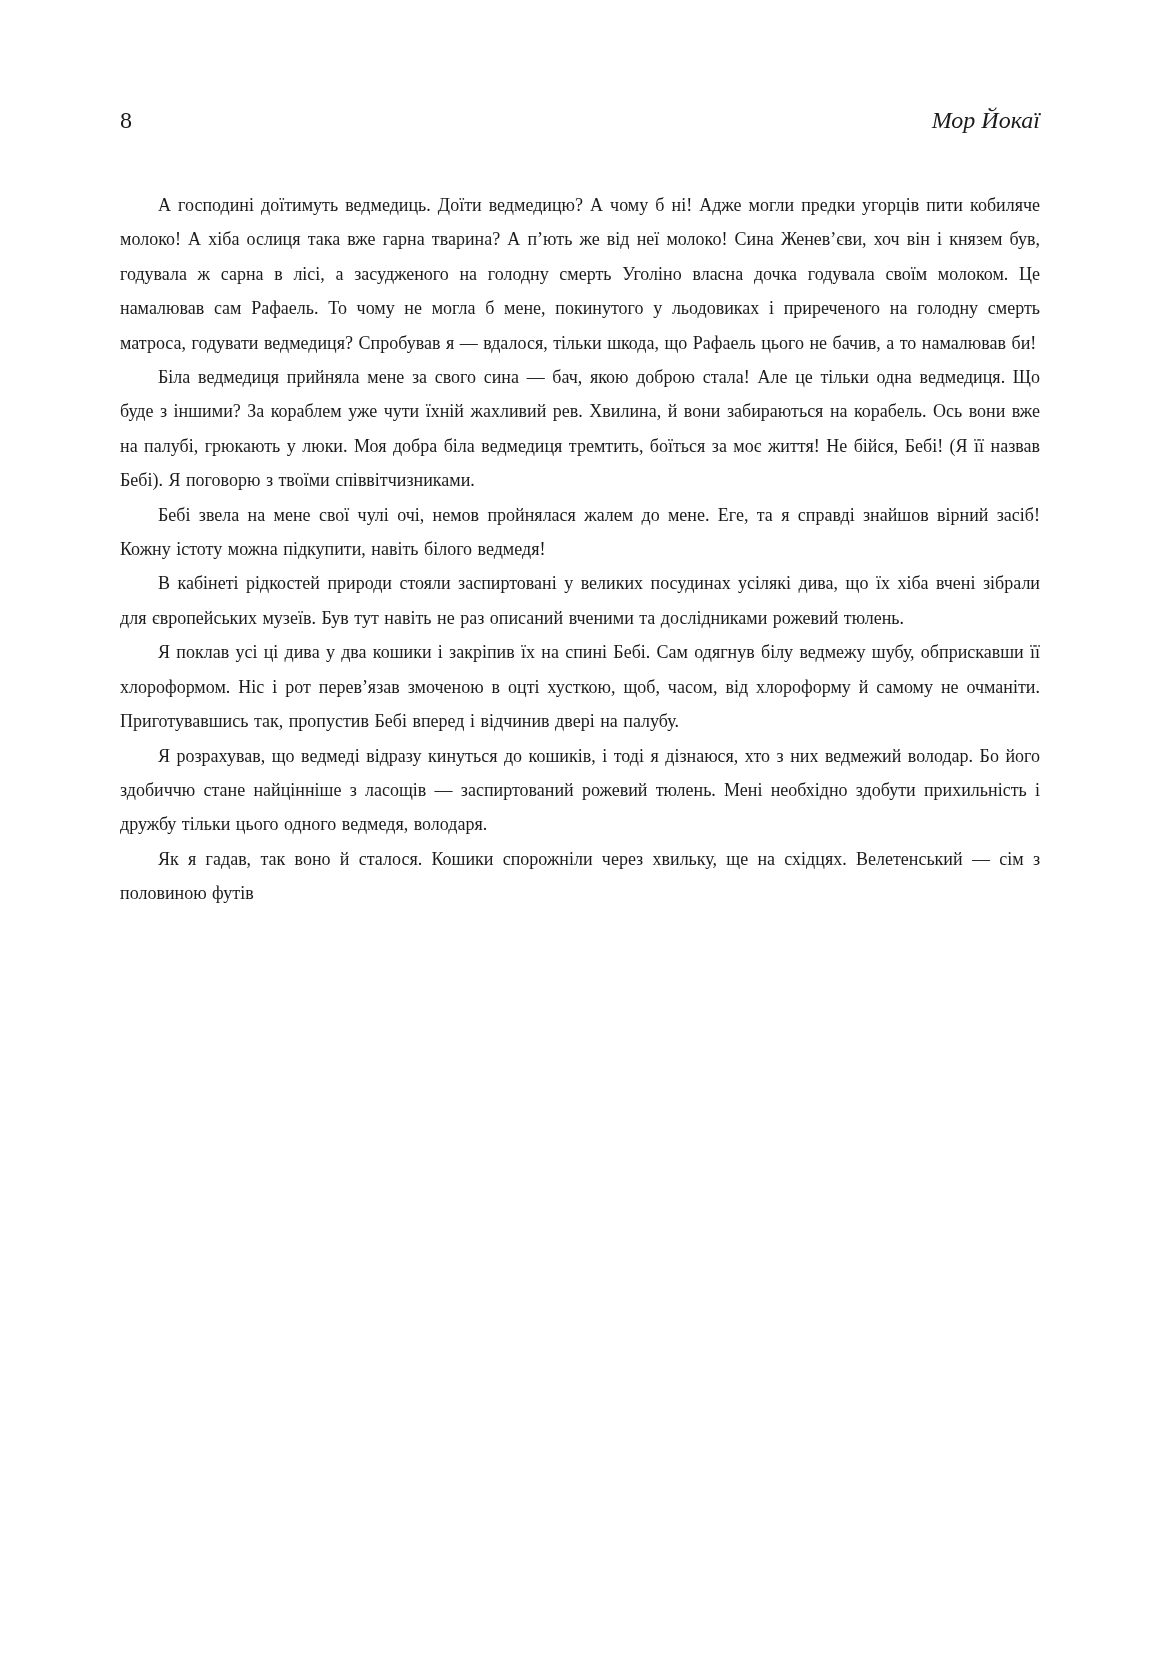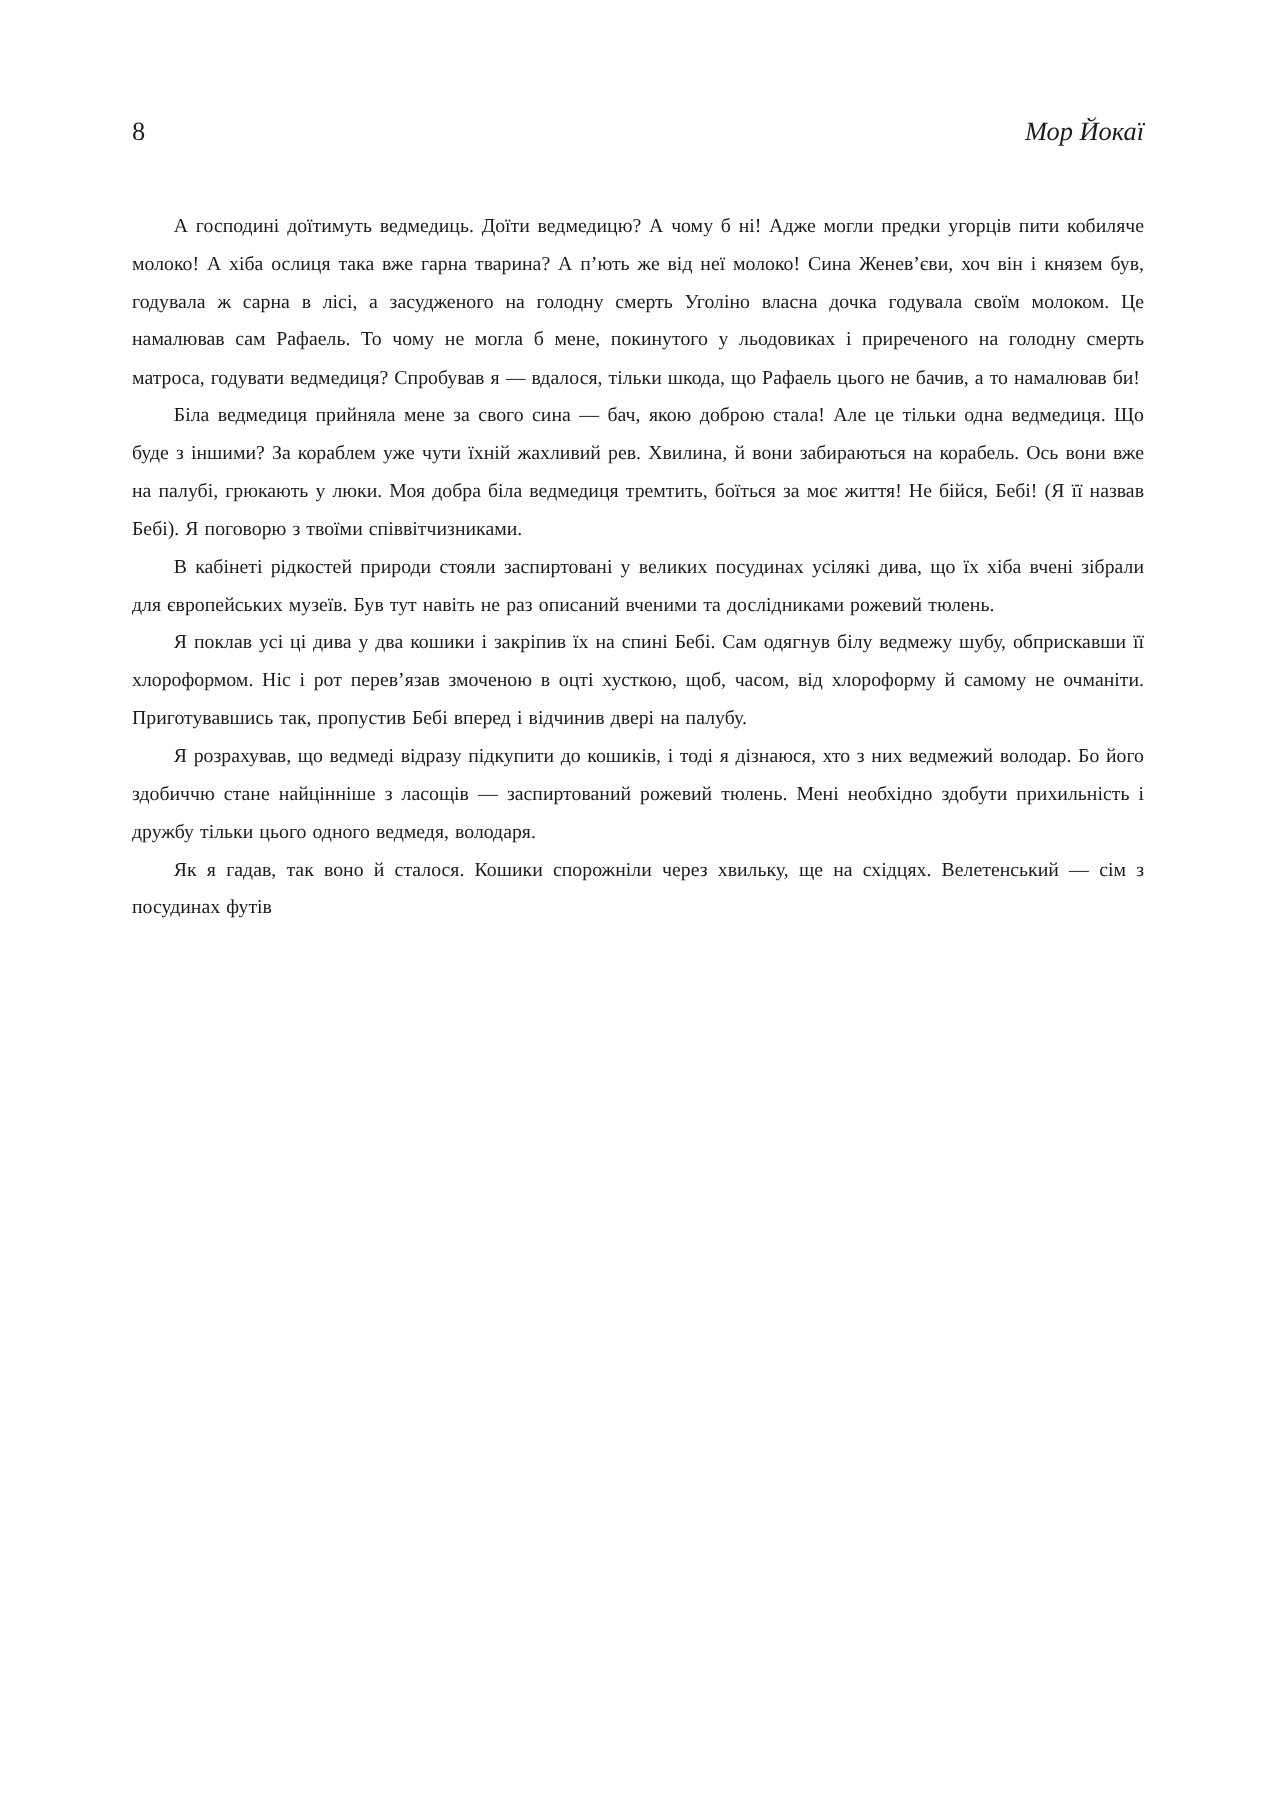--- a/index.html
+++ b/index.html
@@ -57,18 +57,19 @@
 
 <div class="page">
   <div class="running-header">
     <span class="page-number">8</span>
     <span class="running-title">Мор Йокаї</span>
   </div>
 
   <div class="text-block" id="paragraphs-container">
       <p class="para">А господині доїтимуть ведмедиць. Доїти ведмедицю? А чому б ні! Адже могли предки угорців пити кобиляче молоко! А хіба ослиця така вже гарна тварина? А п’ють же від неї молоко! Сина Женев’єви, хоч він і князем був, годувала ж сарна в лісі, а засудженого на голодну смерть Уголіно власна дочка годувала своїм молоком. Це намалював сам Рафаель. То чому не могла б мене, покинутого у льодовиках і приреченого на голодну смерть матроса, годувати ведмедиця? Спробував я — вдалося, тільки шкода, що Рафаель цього не бачив, а то намалював би!</p>
       <p class="para">Біла ведмедиця прийняла мене за свого сина — бач, якою доброю стала! Але це тільки одна ведмедиця. Що буде з іншими? За кораблем уже чути їхній жахливий рев. Хвилина, й вони забираються на корабель. Ось вони вже на палубі, грюкають у люки. Моя добра біла ведмедиця тремтить, боїться за моє життя! Не бійся, Бебі! (Я її назвав Бебі). Я поговорю з твоїми співвітчизниками.</p>
+      <p class="para">Бебі звела на мене свої чулі очі, немов пройнялася жалем до мене. Еге, та я справді знайшов вірний засіб! Кожну істоту можна підкупити, навіть білого ведмедя!</p>
       <p class="para">В кабінеті рідкостей природи стояли заспиртовані у великих посудинах усілякі дива, що їх хіба вчені зібрали для європейських музеїв. Був тут навіть не раз описаний вченими та дослідниками рожевий тюлень.</p>
       <p class="para">Я поклав усі ці дива у два кошики і закріпив їх на спині Бебі. Сам одягнув білу ведмежу шубу, обприскавши її хлороформом. Ніс і рот перев’язав змоченою в оцті хусткою, щоб, часом, від хлороформу й самому не очманіти. Приготувавшись так, пропустив Бебі вперед і відчинив двері на палубу.</p>
-      <p class="para">Я розрахував, що ведмеді відразу підкупити до кошиків, і тоді я дізнаюся, хто з них ведмежий володар. Бо його здобиччю стане найцінніше з ласощів — заспиртований рожевий тюлень. Мені необхідно здобути прихильність і дружбу тільки цього одного ведмедя, володаря.</p>
-      <p class="para">Як я гадав, так воно й сталося. Кошики спорожніли через хвильку, ще на східцях. Велетенський — сім з посудинах футів</p>
+      <p class="para">Я розрахував, що ведмеді відразу кинуться до кошиків, і тоді я дізнаюся, хто з них ведмежий володар. Бо його здобиччю стане найцінніше з ласощів — заспиртований рожевий тюлень. Мені необхідно здобути прихильність і дружбу тільки цього одного ведмедя, володаря.</p>
+      <p class="para">Як я гадав, так воно й сталося. Кошики спорожніли через хвильку, ще на східцях. Велетенський — сім з половиною футів</p>
     </div>
 </div>
 
 </body></html>

